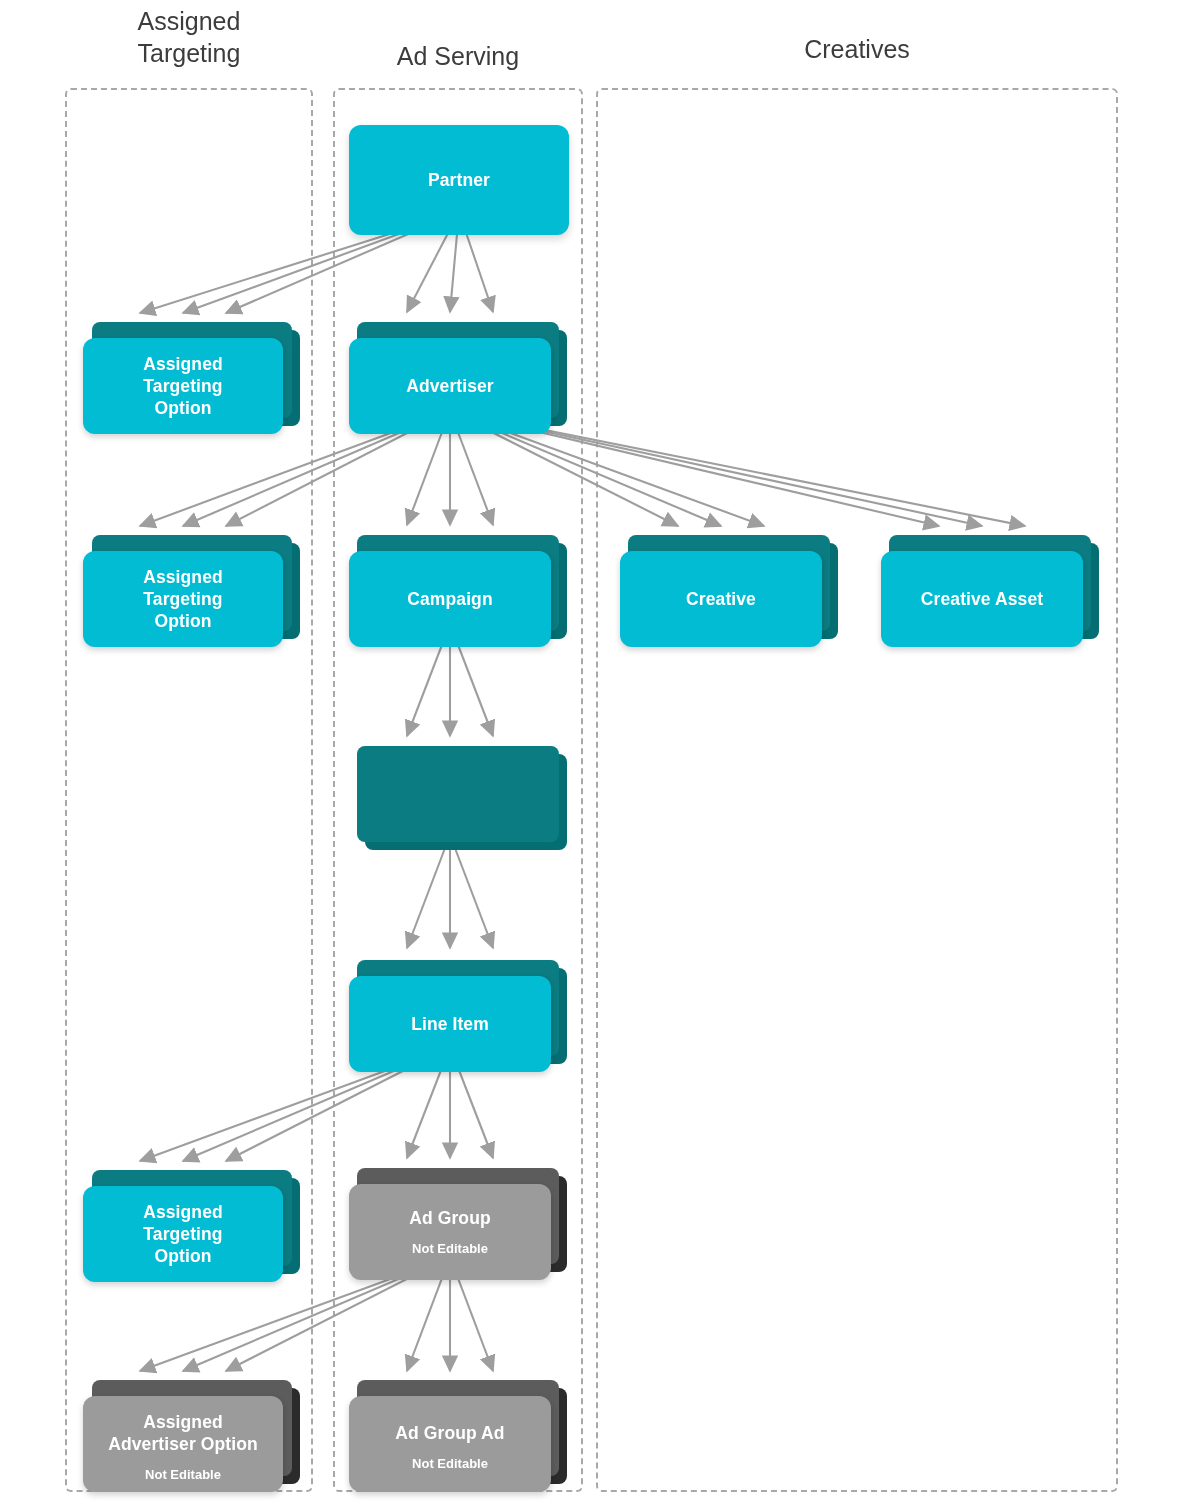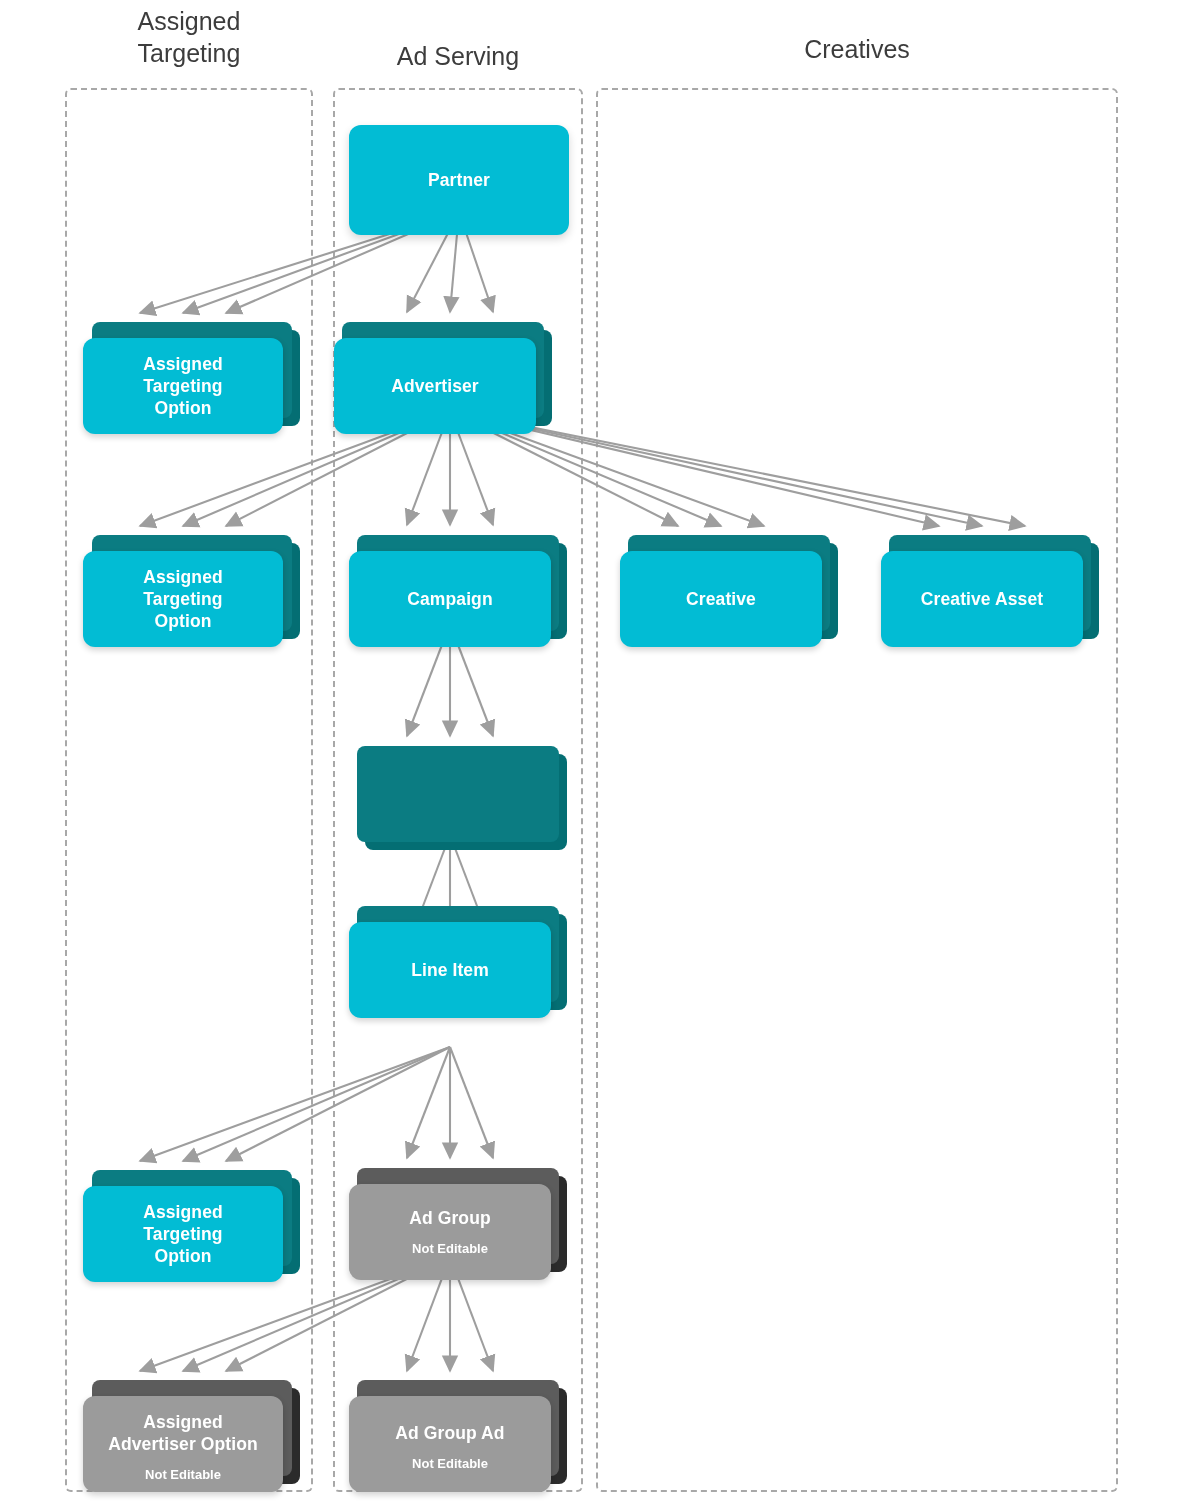--- a/index.html
+++ b/index.html
@@ -112,21 +112,21 @@
     <div class="layer l1" style="left:9px;top:8px;width:200px;height:96px;"></div>
     <div class="face" style="width:200px;height:96px;">
       <div class="ttl">
         <div>Assigned</div>
         <div>Targeting</div>
         <div>Option</div>
       </div>
     </div>
   </div>
 
-  <div class="node cyan" style="left:334px;top:314px;width:218px;height:116px;">
+  <div class="node cyan" style="left:349px;top:314px;width:218px;height:116px;">
     <div class="layer l2" style="left:16px;top:16px;width:202px;height:96px;"></div>
     <div class="layer l1" style="left:8px;top:8px;width:202px;height:96px;"></div>
     <div class="face" style="width:202px;height:96px;">
       <div class="ttl">Advertiser</div>
     </div>
   </div>
 
   <div class="node cyan" style="left:83px;top:527px;width:217px;height:112px;">
     <div class="layer l2" style="left:17px;top:16px;width:200px;height:96px;"></div>
     <div class="layer l1" style="left:9px;top:8px;width:200px;height:96px;"></div>
@@ -161,21 +161,21 @@
     <div class="face" style="width:202px;height:96px;">
       <div class="ttl">Creative Asset</div>
     </div>
   </div>
 
   <div class="node cyan" style="left:349px;top:738px;width:218px;height:112px;">
     <div class="layer l2" style="left:16px;top:16px;width:202px;height:96px;"></div>
     <div class="layer l1" style="left:8px;top:8px;width:202px;height:96px;"></div>
   </div>
 
-  <div class="node cyan" style="left:349px;top:898px;width:218px;height:112px;">
+  <div class="node cyan" style="left:349px;top:952px;width:218px;height:112px;">
     <div class="layer l2" style="left:16px;top:16px;width:202px;height:96px;"></div>
     <div class="layer l1" style="left:8px;top:8px;width:202px;height:96px;"></div>
     <div class="face" style="width:202px;height:96px;">
       <div class="ttl">Line Item</div>
     </div>
   </div>
 
   <div class="node cyan" style="left:83px;top:1162px;width:217px;height:112px;">
     <div class="layer l2" style="left:17px;top:16px;width:200px;height:96px;"></div>
     <div class="layer l1" style="left:9px;top:8px;width:200px;height:96px;"></div>

